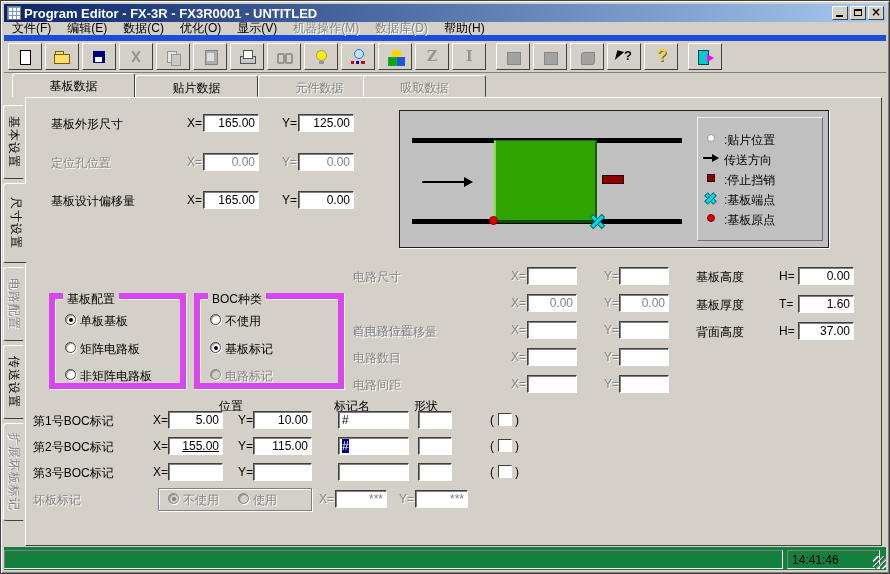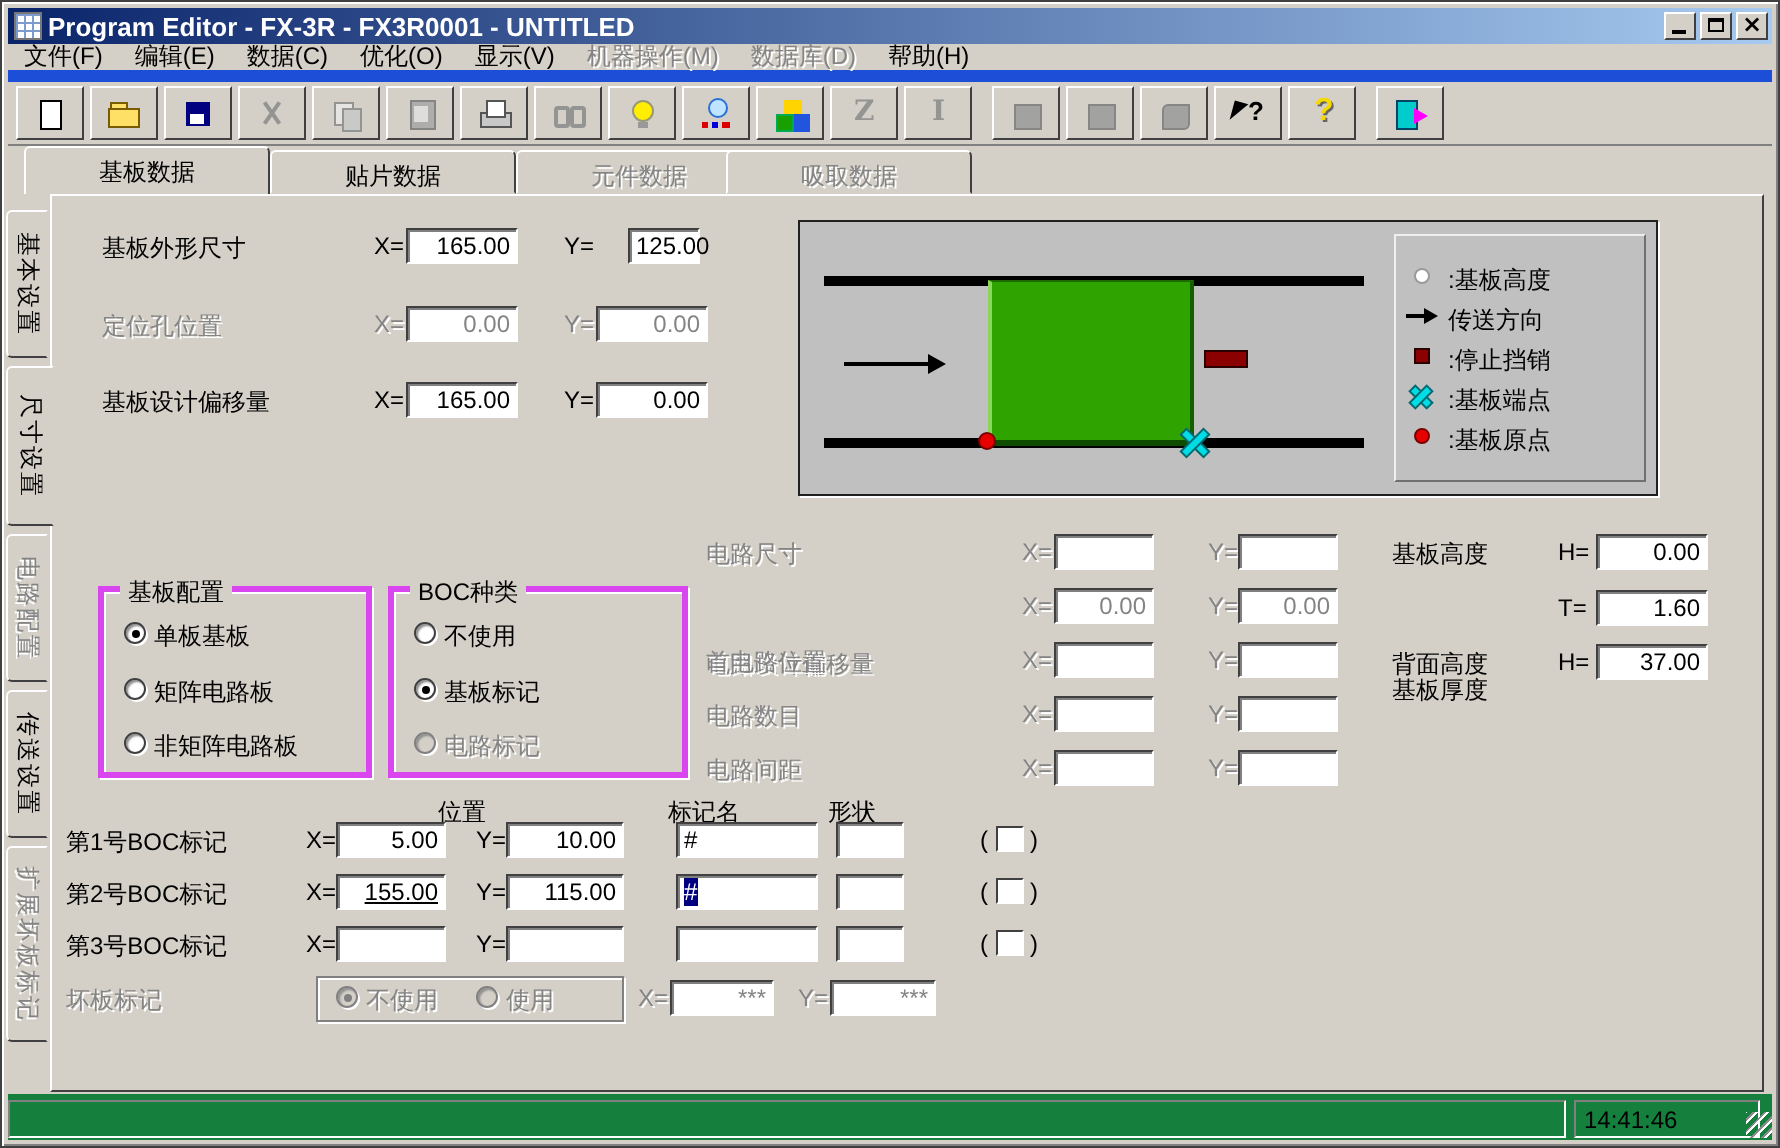--- a/index.html
+++ b/index.html
@@ -78,21 +78,21 @@
   
   .mainpanel{position:absolute;left:24px;top:96px;width:857px;height:449px;background:#d4d0c8;
     border:1px solid;border-color:#fff #404040 #404040 #fff;z-index:1;}
   .lbl{position:absolute;white-space:nowrap;z-index:3;}
   .field{position:absolute;height:18px;background:#fff;z-index:3;
     border:1px solid;border-color:#404040 #fff #fff #404040;box-shadow:inset 1px 1px 0 #808080;}
   .field .v{display:block;text-align:right;padding:2px 3px 0 3px;font-size:12px;line-height:13px;}
   .field .v-left{display:block;text-align:left;padding:2px 3px 0 3px;font-size:12px;line-height:13px;}
   .gv{color:#848484;}
   .selhl{background:#000080;color:#fff;}
-  .gbox{position:absolute;border:3px solid #d946ef;box-shadow:1px 1px 0 #fff,inset 1px 1px 0 #fff;z-index:3;}
+  .gbox{position:absolute;border:6px solid #d946ef;box-shadow:1px 1px 0 #fff,inset 1px 1px 0 #fff;z-index:3;}
   .gtitle{position:absolute;top:-8px;left:8px;background:#d4d0c8;padding:0 4px;white-space:nowrap;}
   .radio{position:absolute;width:11px;height:11px;border-radius:50%;background:#fff;z-index:4;
     border:1px solid #404040;box-shadow:inset 1px 1px 1px #909090,1px 1px 0 #fff;}
   .radio.sel::after{content:'';position:absolute;left:3px;top:3px;width:4px;height:4px;border-radius:50%;background:#000;}
   .radio.rdis{background:#d4d0c8;border-color:#808080;}
   .radio.rdis.sel::after{background:#808080;}
   .gpanel{position:absolute;border:1px solid #808080;box-shadow:inset 1px 1px 0 #fff,1px 1px 0 #fff;z-index:3;}
   .swatch{position:absolute;width:14px;height:13px;background:#fff;z-index:3;
     border:1px solid;border-color:#404040 #fff #fff #404040;}
   
@@ -242,21 +242,21 @@
         <span class="dis">扩展坏板标记</span>
       </div>
     </div>
   <div id="content">
       <div class="lbl" style="left: 50px; top: 115px;">基板外形尺寸</div>
       <div class="lbl" style="left: 186px; top: 115px;">X=</div>
       <div class="field" style="left: 202px; top: 113px; width: 56px;">
         <div class="v">165.00</div>
       </div>
       <div class="lbl" style="left: 281px; top: 115px;">Y=</div>
-      <div class="field" style="left: 313px; top: 113px; width: 36px;">
+      <div class="field" style="left: 297px; top: 113px; width: 56px;">
         <div class="v">125.00</div>
       </div>
       <div class="lbl dis" style="left: 50px; top: 154px;">定位孔位置</div>
       <div class="lbl dis" style="left: 186px; top: 154px;">X=</div>
       <div class="field" style="left: 202px; top: 152px; width: 56px;">
         <div class="v gv">0.00</div>
       </div>
       <div class="lbl dis" style="left: 281px; top: 154px;">Y=</div>
       <div class="field" style="left: 297px; top: 152px; width: 56px;">
         <div class="v gv">0.00</div>
@@ -313,21 +313,21 @@
       </div>
       <div class="lbl dis" style="left: 603px; top: 376px;">Y=</div>
       <div class="field" style="left: 618px; top: 374px; width: 50px;">
         <div class="v gv"></div>
       </div>
       <div class="lbl" style="left: 695px; top: 268px;">基板高度</div>
       <div class="lbl" style="left: 778px; top: 268px;">H=</div>
       <div class="field" style="left: 797px; top: 266px; width: 56px;">
         <div class="v">0.00</div>
       </div>
-      <div class="lbl" style="left: 695px; top: 296px; margin-top: 40px;">基板厚度</div>
+      <div class="lbl" style="left: 695px; top: 296px;">基板厚度</div>
       <div class="lbl" style="left: 778px; top: 296px;">T=</div>
       <div class="field" style="left: 797px; top: 294px; width: 56px;">
         <div class="v">1.60</div>
       </div>
       <div class="lbl" style="left: 695px; top: 323px;">背面高度</div>
       <div class="lbl" style="left: 778px; top: 323px;">H=</div>
       <div class="field" style="left: 797px; top: 321px; width: 56px;">
         <div class="v">37.00</div>
       </div>
       <div class="gbox" style="left: 48px; top: 292px; width: 137px; height: 96px;">
@@ -431,21 +431,21 @@
     </div>
     <div class="stop-pin"></div>
     <div class="origin-dot"></div>
     <div class="end-x">
       <span class="xb1"></span>
         <span class="xb2"></span>
     </div>
     <div class="legend" id="legend">
         <div class="litem" style="top: 13px;">
           <div class="lmark lm-dot-white"></div>
-          <div class="ltext">:基板高度</div>
+          <div class="ltext">:贴片位置</div>
         </div>
         <div class="litem" style="top: 33px;">
           <div class="lmark lm-arrow"></div>
           <div class="ltext">传送方向</div>
         </div>
         <div class="litem" style="top: 53px;">
           <div class="lmark lm-square-darkred"></div>
           <div class="ltext">:停止挡销</div>
         </div>
         <div class="litem" style="top: 73px;">

